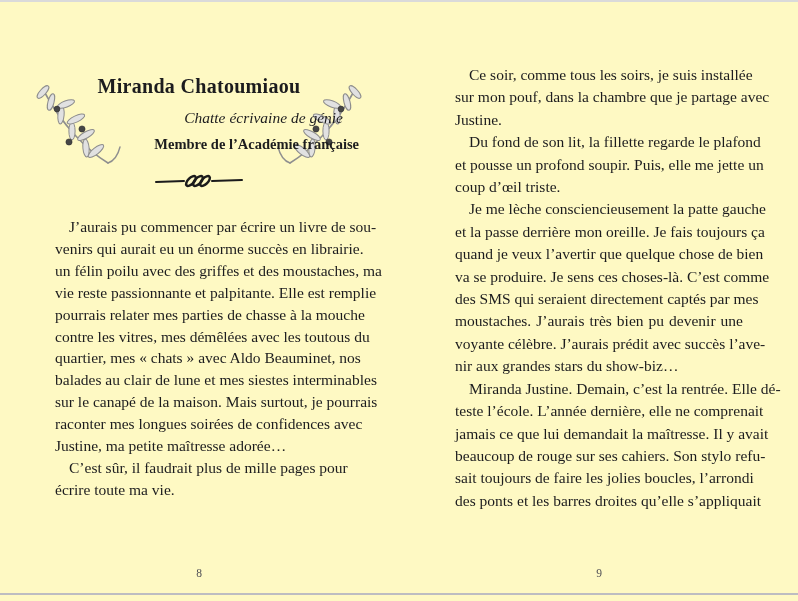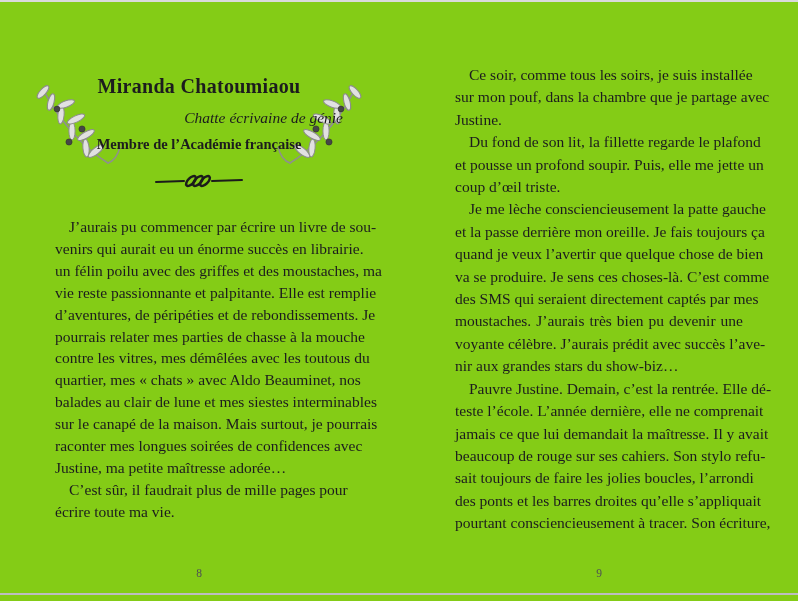--- a/index.html
+++ b/index.html
@@ -1,34 +1,34 @@
 <!DOCTYPE html>
 <html lang="fr"><head>
 <meta charset="utf-8">
 <style>
   html,body{margin:0;padding:0;background:#ffffff;}
   .book{
-    position:relative;width:798px;height:601px;background:#84cc16;
+    position:relative;width:798px;height:601px;background:#fef9c3;
     font-family:"Liberation Serif","DejaVu Serif",serif;color:#1c1c1e;
     overflow:hidden;
   }
   .rule{position:absolute;left:0;width:798px;}
   .rule.top{top:0;height:2px;background:#dadada;}
   .rule.bottom{top:593px;height:2px;background:#bdbdc1;}
 
   .page{position:absolute;top:0;width:288px;height:601px;}
   .page.left{left:55px;}
   .page.right{left:455px;}
 
   
   .author{position:absolute;top:75px;left:0;width:100%;text-align:center;
     font-size:20px;font-weight:bold;letter-spacing:.3px;white-space:nowrap;}
   .subtitle{position:absolute;top:109px;left:0;width:100%;text-align:right;
     font-size:15.5px;font-style:italic;white-space:nowrap;}
-  .affiliation{position:absolute;top:136px;left:0;width:100%;text-align:center;
+  .affiliation{position:absolute;top:136px;left:16px;width:100%;text-align:right;
     font-size:14.5px;font-weight:bold;white-space:nowrap;}
   .divider{position:absolute;top:173px;left:50%;transform:translateX(-50%);}
 
   .branch{position:absolute;top:85px;width:92px;height:86px;}
   .branch.b-left{left:30px;}
   .branch.b-right{left:276px;transform:scaleX(-1);}
 
   
   .body-text{position:absolute;left:0;width:288px;font-size:15.5px;}
   .page.left  .body-text{top:216px;line-height:21.9px;}
@@ -107,21 +107,20 @@
         <ellipse rx="6.2" ry="3" transform="translate(51,8) rotate(-45)"></ellipse>
       </g>
     </svg>
 
     <div class="body-text">
         <div class="para">
           <div class="line indent">J’aurais pu commencer par écrire un livre de sou-</div>
           <div class="line">venirs qui aurait eu un énorme succès en librairie.</div>
           <div class="line">un félin poilu avec des griffes et des moustaches, ma</div>
           <div class="line">vie reste passionnante et palpitante. Elle est remplie</div>
-          <div class="line">d’aventures, de péripéties et de rebondissements. Je</div>
           <div class="line">pourrais relater mes parties de chasse à la mouche</div>
           <div class="line">contre les vitres, mes démêlées avec les toutous du</div>
           <div class="line">quartier, mes « chats » avec Aldo Beauminet, nos</div>
           <div class="line">balades au clair de lune et mes siestes interminables</div>
           <div class="line">sur le canapé de la maison. Mais surtout, je pourrais</div>
           <div class="line">raconter mes longues soirées de confidences avec</div>
           <div class="line end">Justine, ma petite maîtresse adorée…</div>
         </div>
         <div class="para">
           <div class="line indent">C’est sûr, il faudrait plus de mille pages pour</div>
@@ -148,27 +147,26 @@
           <div class="line indent">Je me lèche consciencieusement la patte gauche</div>
           <div class="line">et la passe derrière mon oreille. Je fais toujours ça</div>
           <div class="line">quand je veux l’avertir que quelque chose de bien</div>
           <div class="line">va se produire. Je sens ces choses-là. C’est comme</div>
           <div class="line">des SMS qui seraient directement captés par mes</div>
           <div class="line">moustaches. J’aurais très bien pu devenir une</div>
           <div class="line">voyante célèbre. J’aurais prédit avec succès l’ave-</div>
           <div class="line end">nir aux grandes stars du show-biz…</div>
         </div>
         <div class="para">
-          <div class="line indent">Pauvre Justine. Demain, c’est la rentrée. Elle dé-</div>
+          <div class="line indent">Miranda Justine. Demain, c’est la rentrée. Elle dé-</div>
           <div class="line">teste l’école. L’année dernière, elle ne comprenait</div>
           <div class="line">jamais ce que lui demandait la maîtresse. Il y avait</div>
           <div class="line">beaucoup de rouge sur ses cahiers. Son stylo refu-</div>
           <div class="line">sait toujours de faire les jolies boucles, l’arrondi</div>
           <div class="line">des ponts et les barres droites qu’elle s’appliquait</div>
-          <div class="line">pourtant consciencieusement à tracer. Son écriture,</div>
         </div>
       </div>
 
     <div class="page-num">9</div>
   </div>
 
   <div class="rule bottom"></div>
 </div>
 
 </body></html>

